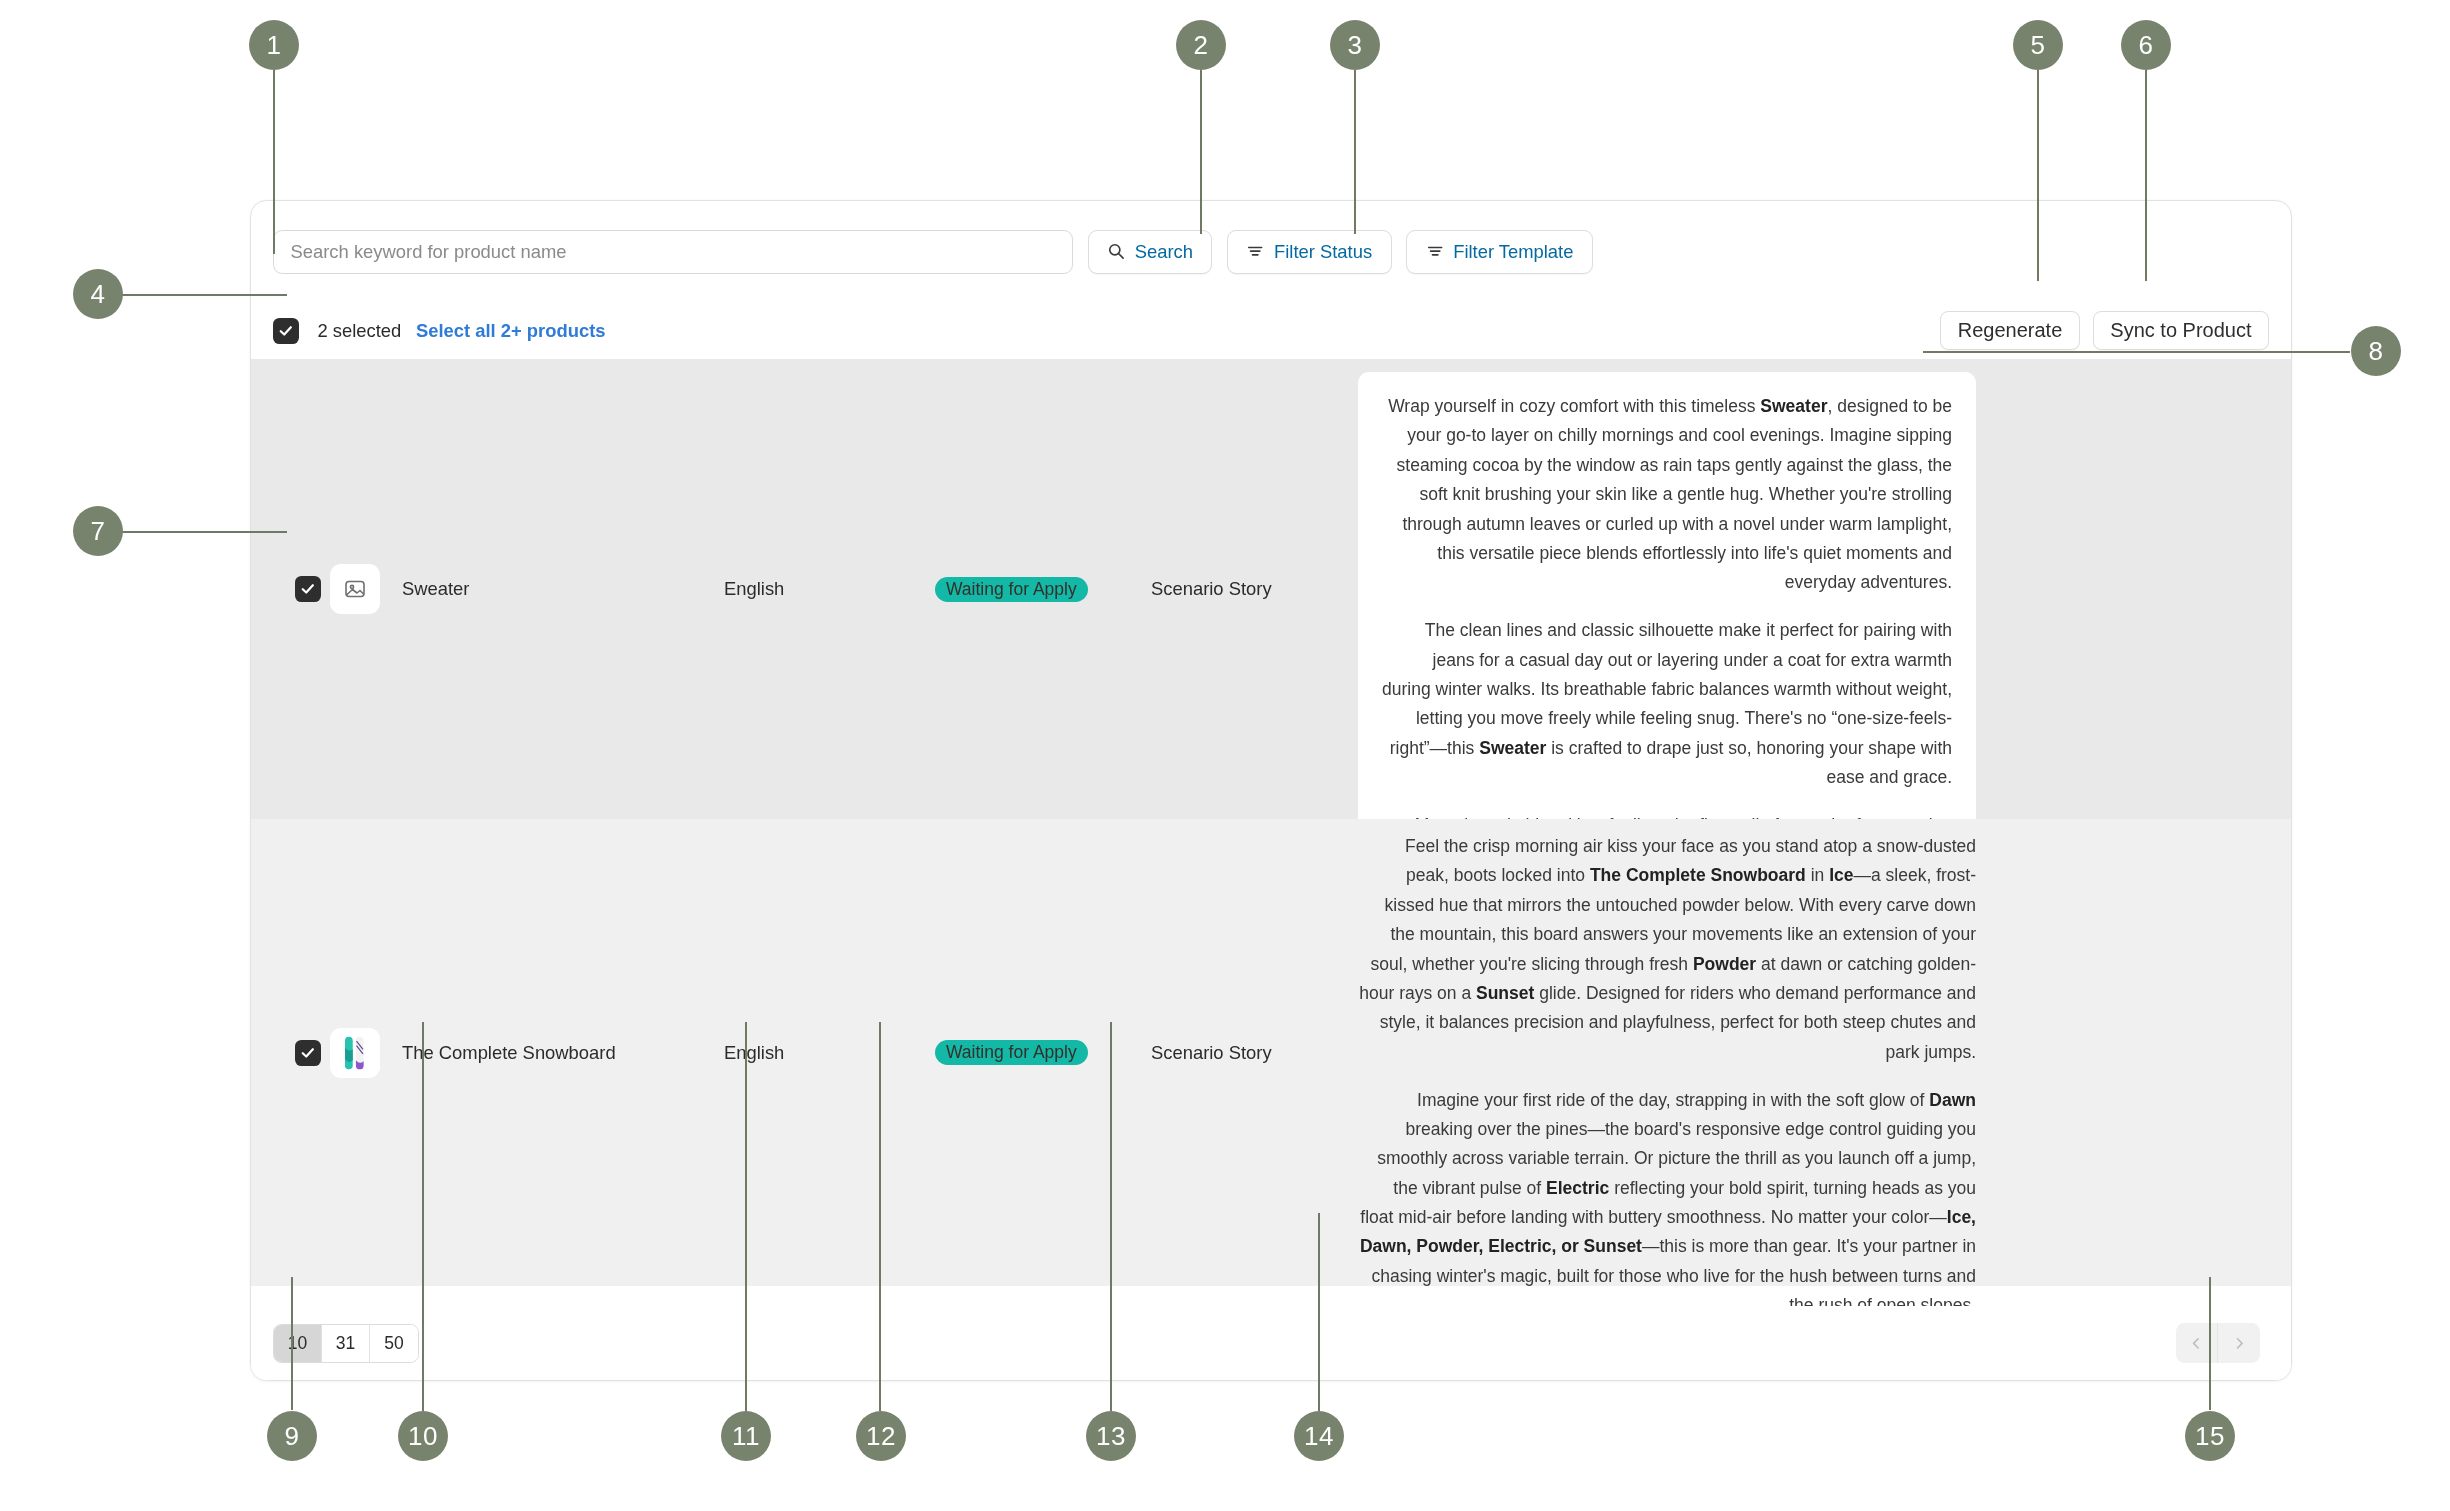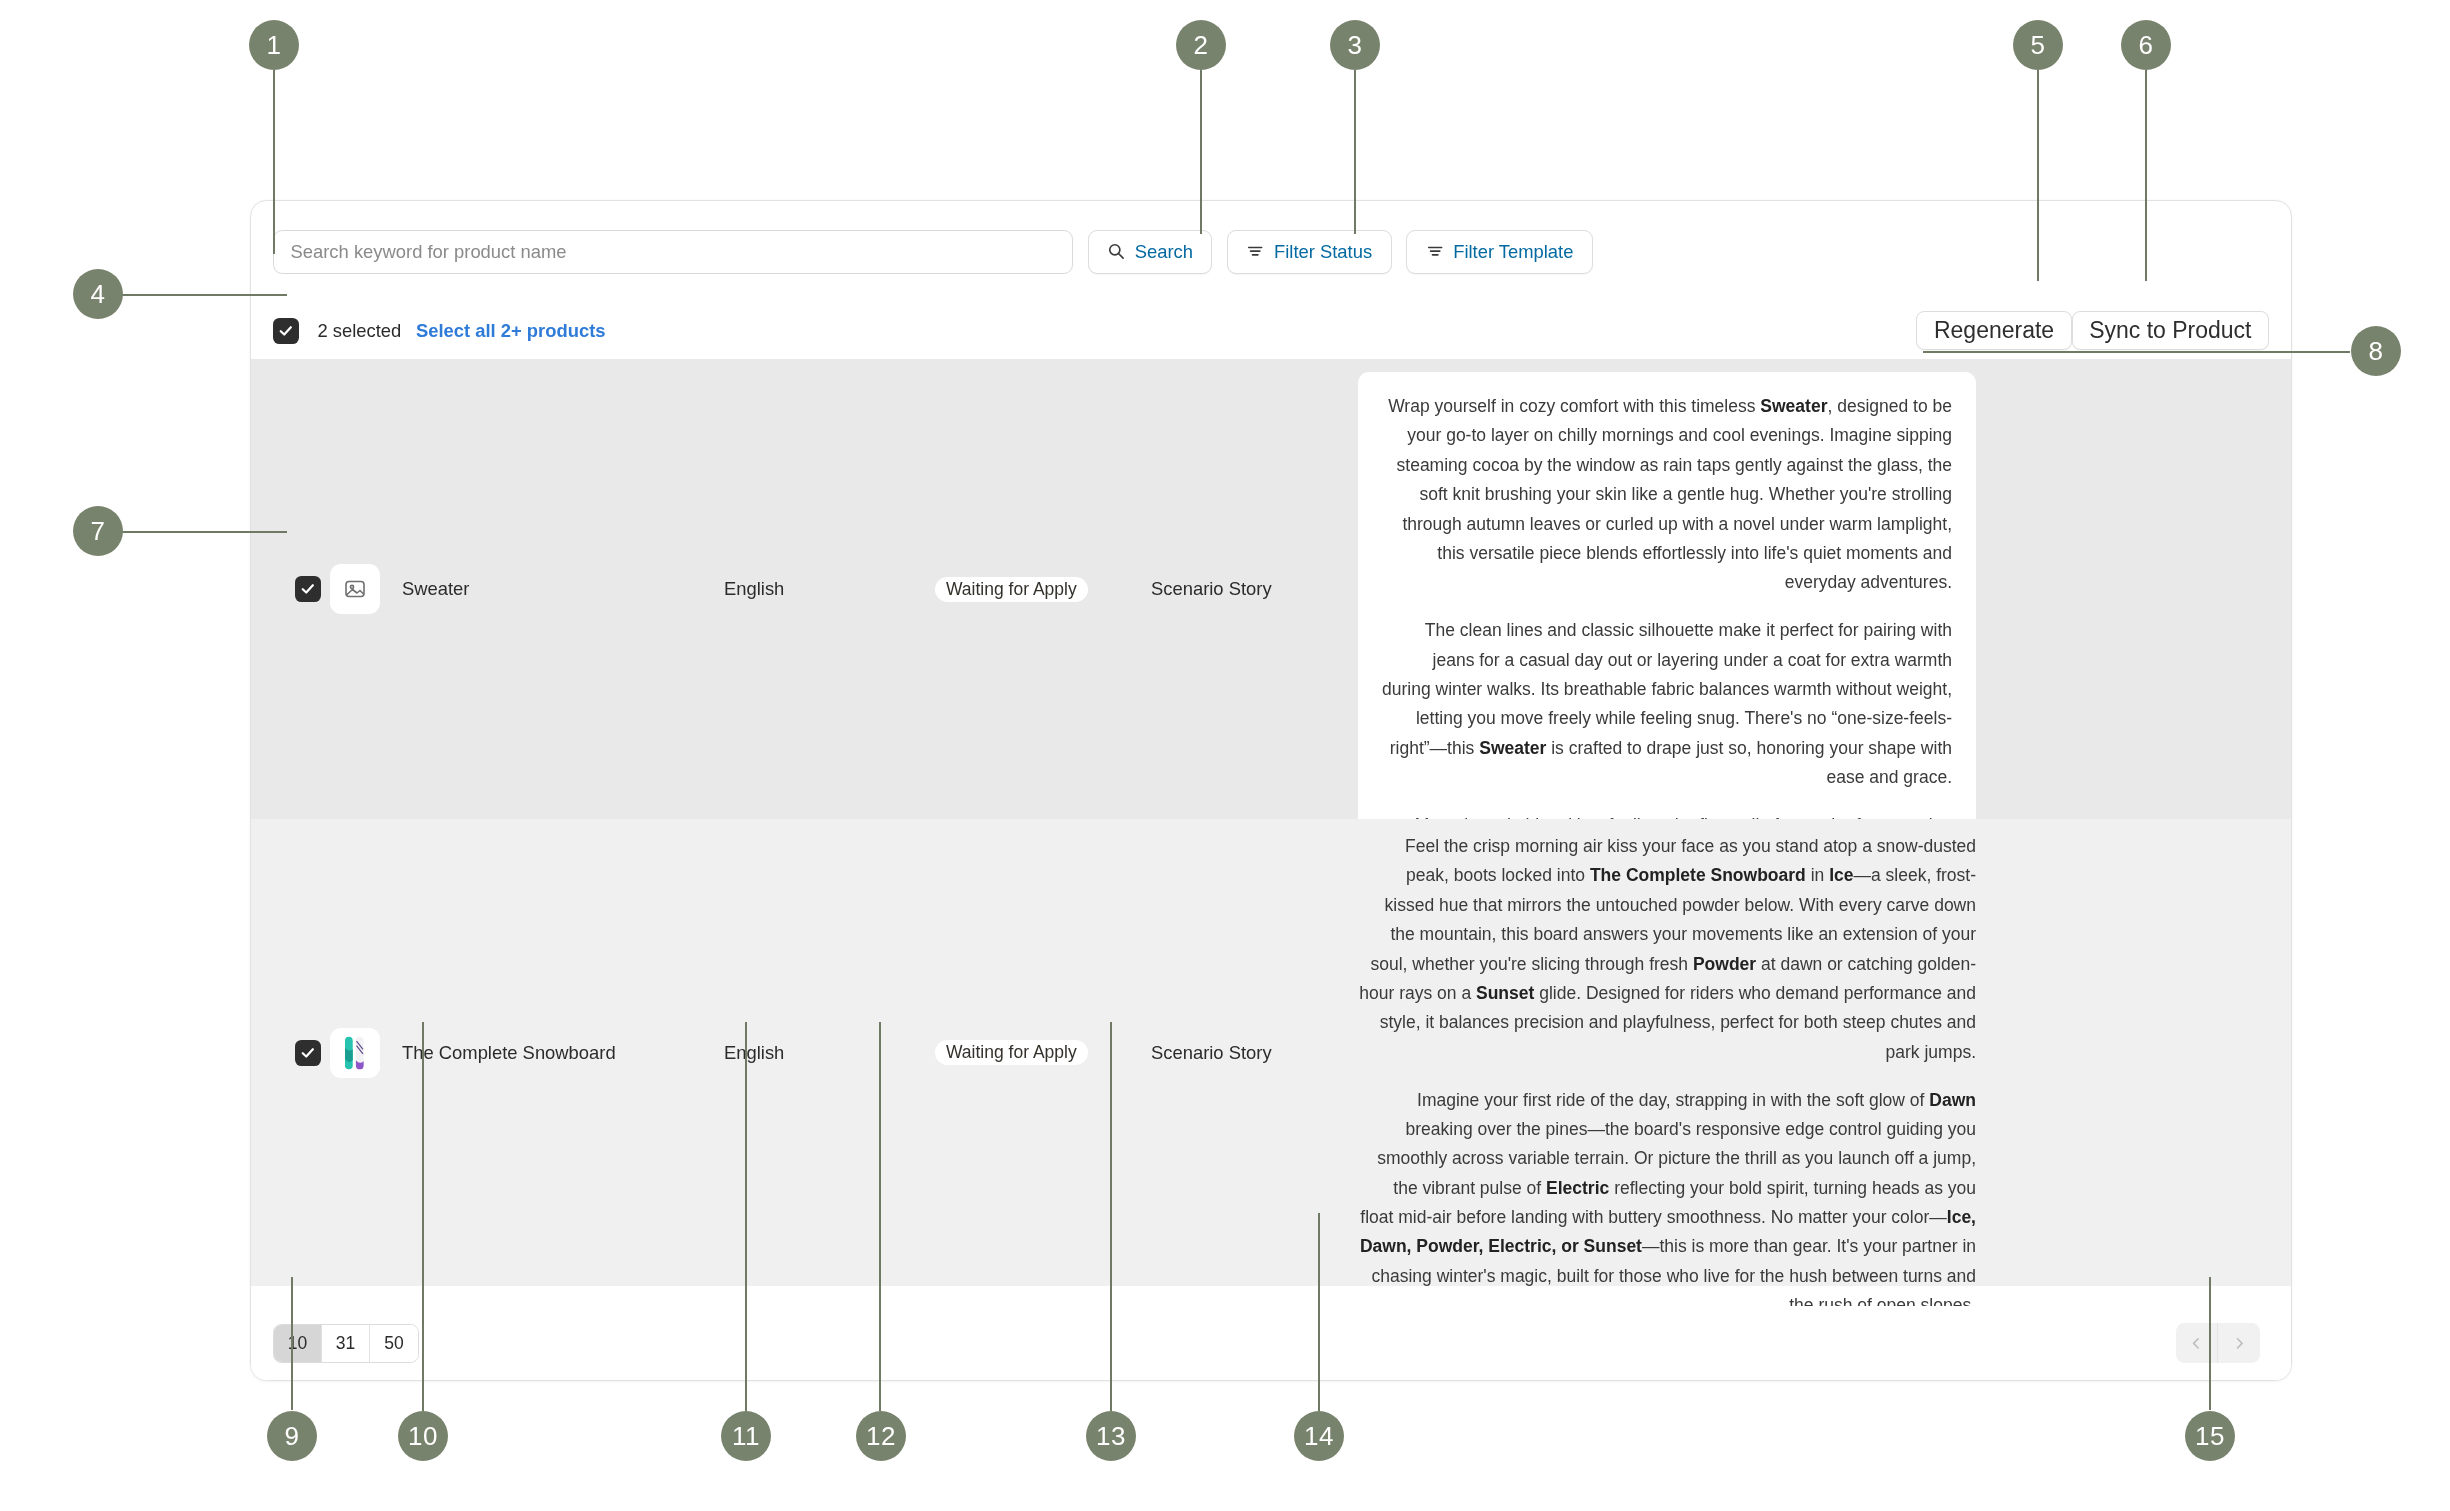--- a/index.html
+++ b/index.html
@@ -96,25 +96,25 @@
     flex: none;
   }
   .chk svg { display: block; }
   .sel-count { margin-left: 18.4px; font-size: 18.4px; color: #2b2b2b; }
   .sel-all { margin-left: 14.7px; font-size: 18.4px; color: #2f7bd8; cursor: pointer; font-weight: 600; }
   .right-actions { margin-left: auto; display: flex; align-items: center; }
   .abtn {
     height: 39px;
     display: inline-flex; align-items: center;
     padding: 0 16.5px;
-    margin-left: 0;
+    margin-left: 13px;
     border: 0.9px solid #dcdcdc;
     border-radius: 8.3px;
     background: #fff;
-    font-size: 23px;
+    font-size: 20px;
     color: #2e2e2e;
     font-family: "Liberation Sans", sans-serif;
     white-space: nowrap;
     cursor: pointer;
     box-shadow: 0 0.9px 0.9px rgba(0,0,0,.04);
   }
 
   
   .tbody {
     position: absolute; left: 0; top: 158px;
@@ -138,21 +138,21 @@
 
   .thumb {
     width: 50px; height: 50px;
     background: #ffffff;
     border-radius: 11px;
     display: flex; align-items: center; justify-content: center;
     overflow: hidden;
   }
   .pill {
     display: inline-block;
-    background: #ffffff;
+    background: #14b8a6;
     color: #33312a;
     font-size: 17.5px;
     padding: 2px 11px;
     border-radius: 13px;
     white-space: nowrap;
   }
 
   .desc-box {
     margin-top: 13px;
     margin-bottom: 13px;

